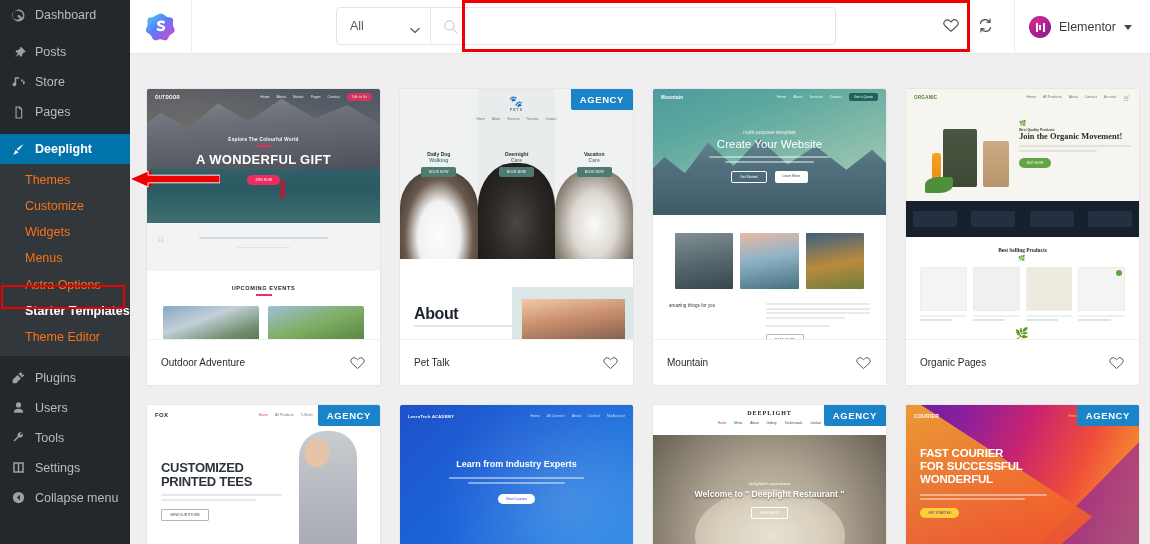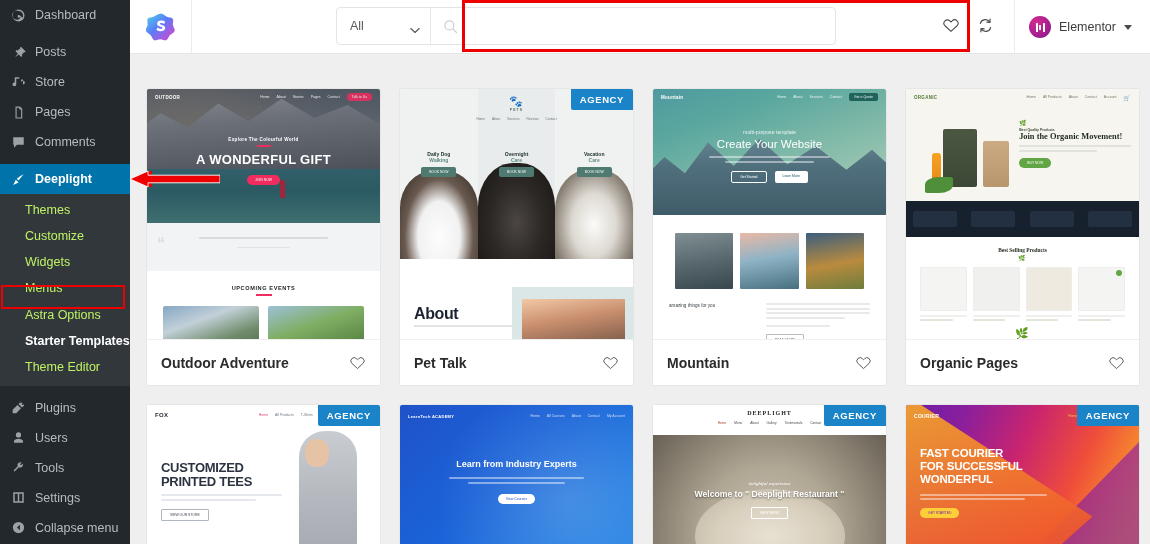--- a/index.html
+++ b/index.html
@@ -21,21 +21,21 @@
     height: 30px; padding: 0 0 0 9px; font-size: 12.5px; color: #b7bcc1;
     line-height: 1; cursor: pointer; white-space: nowrap;
   }
   .wp-item.spaced { margin-top: 7px; }
   .wp-item .ic { width: 18px; height: 18px; display: inline-flex; align-items: center; justify-content: center; opacity: .82; }
   .wp-item .ic svg { display: block; }
   .wp-item.active { background: #0073aa; color: #fff; font-weight: bold; }
   .wp-item.active .ic { opacity: 1; }
   .wp-sub { background: #32373c; padding: 3px 0 6px 0; }
   .wp-subitem {
-    font-size: 12.5px; color: #bef264; padding: 4px 0 4px 25px; line-height: 1.45;
+    font-size: 12.5px; color: #f97316; padding: 4px 0 4px 25px; line-height: 1.45;
     cursor: pointer; white-space: nowrap;
   }
   .wp-subitem.current { color: #fff; font-weight: bold; }
   .wp-divider { height: 7px; }
 
   
   .hl-box {
     position: absolute; border: 2px solid #ee0000; pointer-events: none; z-index: 30;
   }
 
@@ -100,21 +100,21 @@
   }
   .card {
     background: #fff; border: 1px solid #e6e6e6; border-radius: 3px; position: relative;
     overflow: hidden; cursor: pointer;
   }
   .card-thumb { height: 250px; overflow: hidden; position: relative; background: #fff; }
   .card-foot {
     height: 46px; display: flex; align-items: center; justify-content: space-between;
     padding: 0 14px; border-top: 1px solid #f0f0f0; background: #fff;
   }
-  .card-title { font-size: 14px; font-weight: bold; color: #2b2b2b; }
+  .card-title { font-size: 10px; font-weight: normal; color: #2b2b2b; }
   .heart { width: 17px; height: 16px; cursor: pointer; }
   .badge {
     position: absolute; top: 0; right: 0; background: #1b83c8; color: #fff;
     font-size: 9.5px; font-weight: bold; letter-spacing: .6px;
     padding: 5px 9px 5px 9px; z-index: 4; border-radius: 0 0 0 2px;
   }
   .row2 .card-thumb { height: 250px; }
 
   
   .mini { position: absolute; inset: 0; font-size: 0; }
@@ -242,28 +242,20 @@
 
     <div class="wp-item">
       <span class="ic">
         <svg viewBox="0 0 20 20" width="15" height="15">
             <path fill="#b7bcc1" d="M6 2h6l3 3v13H6V2zm1.5 1.5v13h6V6h-2.5V3.5H7.5z"></path>
           </svg>
       </span>
       <span>Pages</span>
     </div>
 
-    <div class="wp-item">
-      <span class="ic">
-        <svg viewBox="0 0 20 20" width="15" height="15">
-            <path fill="#b7bcc1" d="M3 3h14v10H8l-4 4v-4H3V3z"></path>
-          </svg>
-      </span>
-      <span>Comments</span>
-    </div>
 
     <div class="wp-item active spaced">
       <span class="ic">
         <svg viewBox="0 0 20 20" width="15" height="15">
             <path fill="#ffffff" d="M17.5 2.5c-1 .2-8.4 5-9.7 6.4l2.3 2.3c1.4-1.3 6.2-8.7 7.4-8.7zM6.4 10.3 3 17.4l7.1-3.4-3.7-3.7z"></path>
           </svg>
       </span>
       <span>Deeplight</span>
     </div>
 

